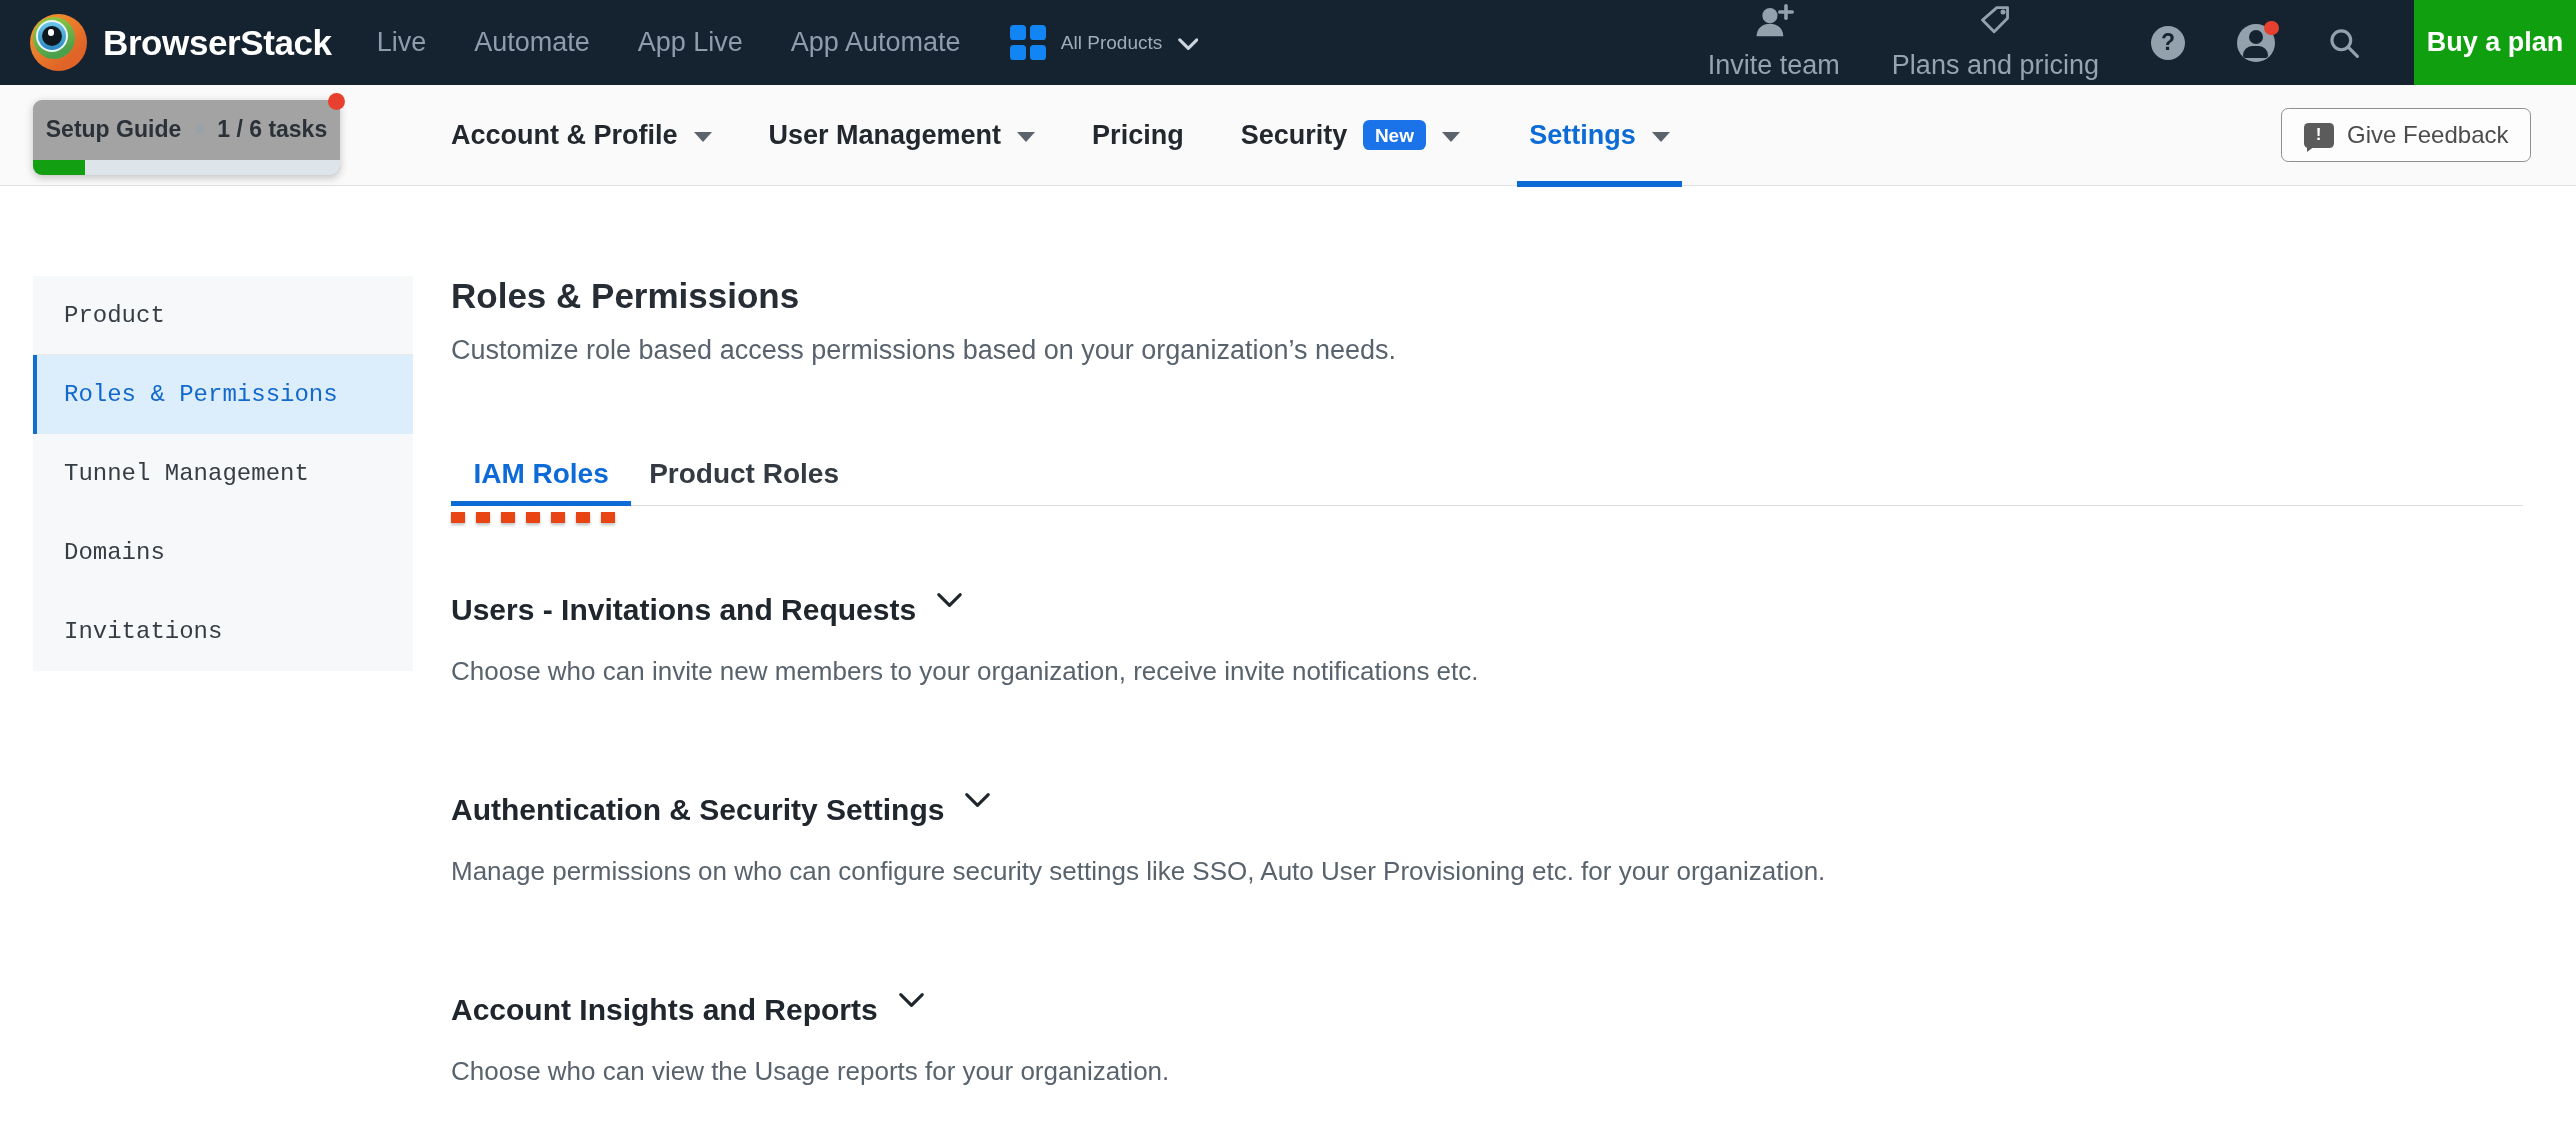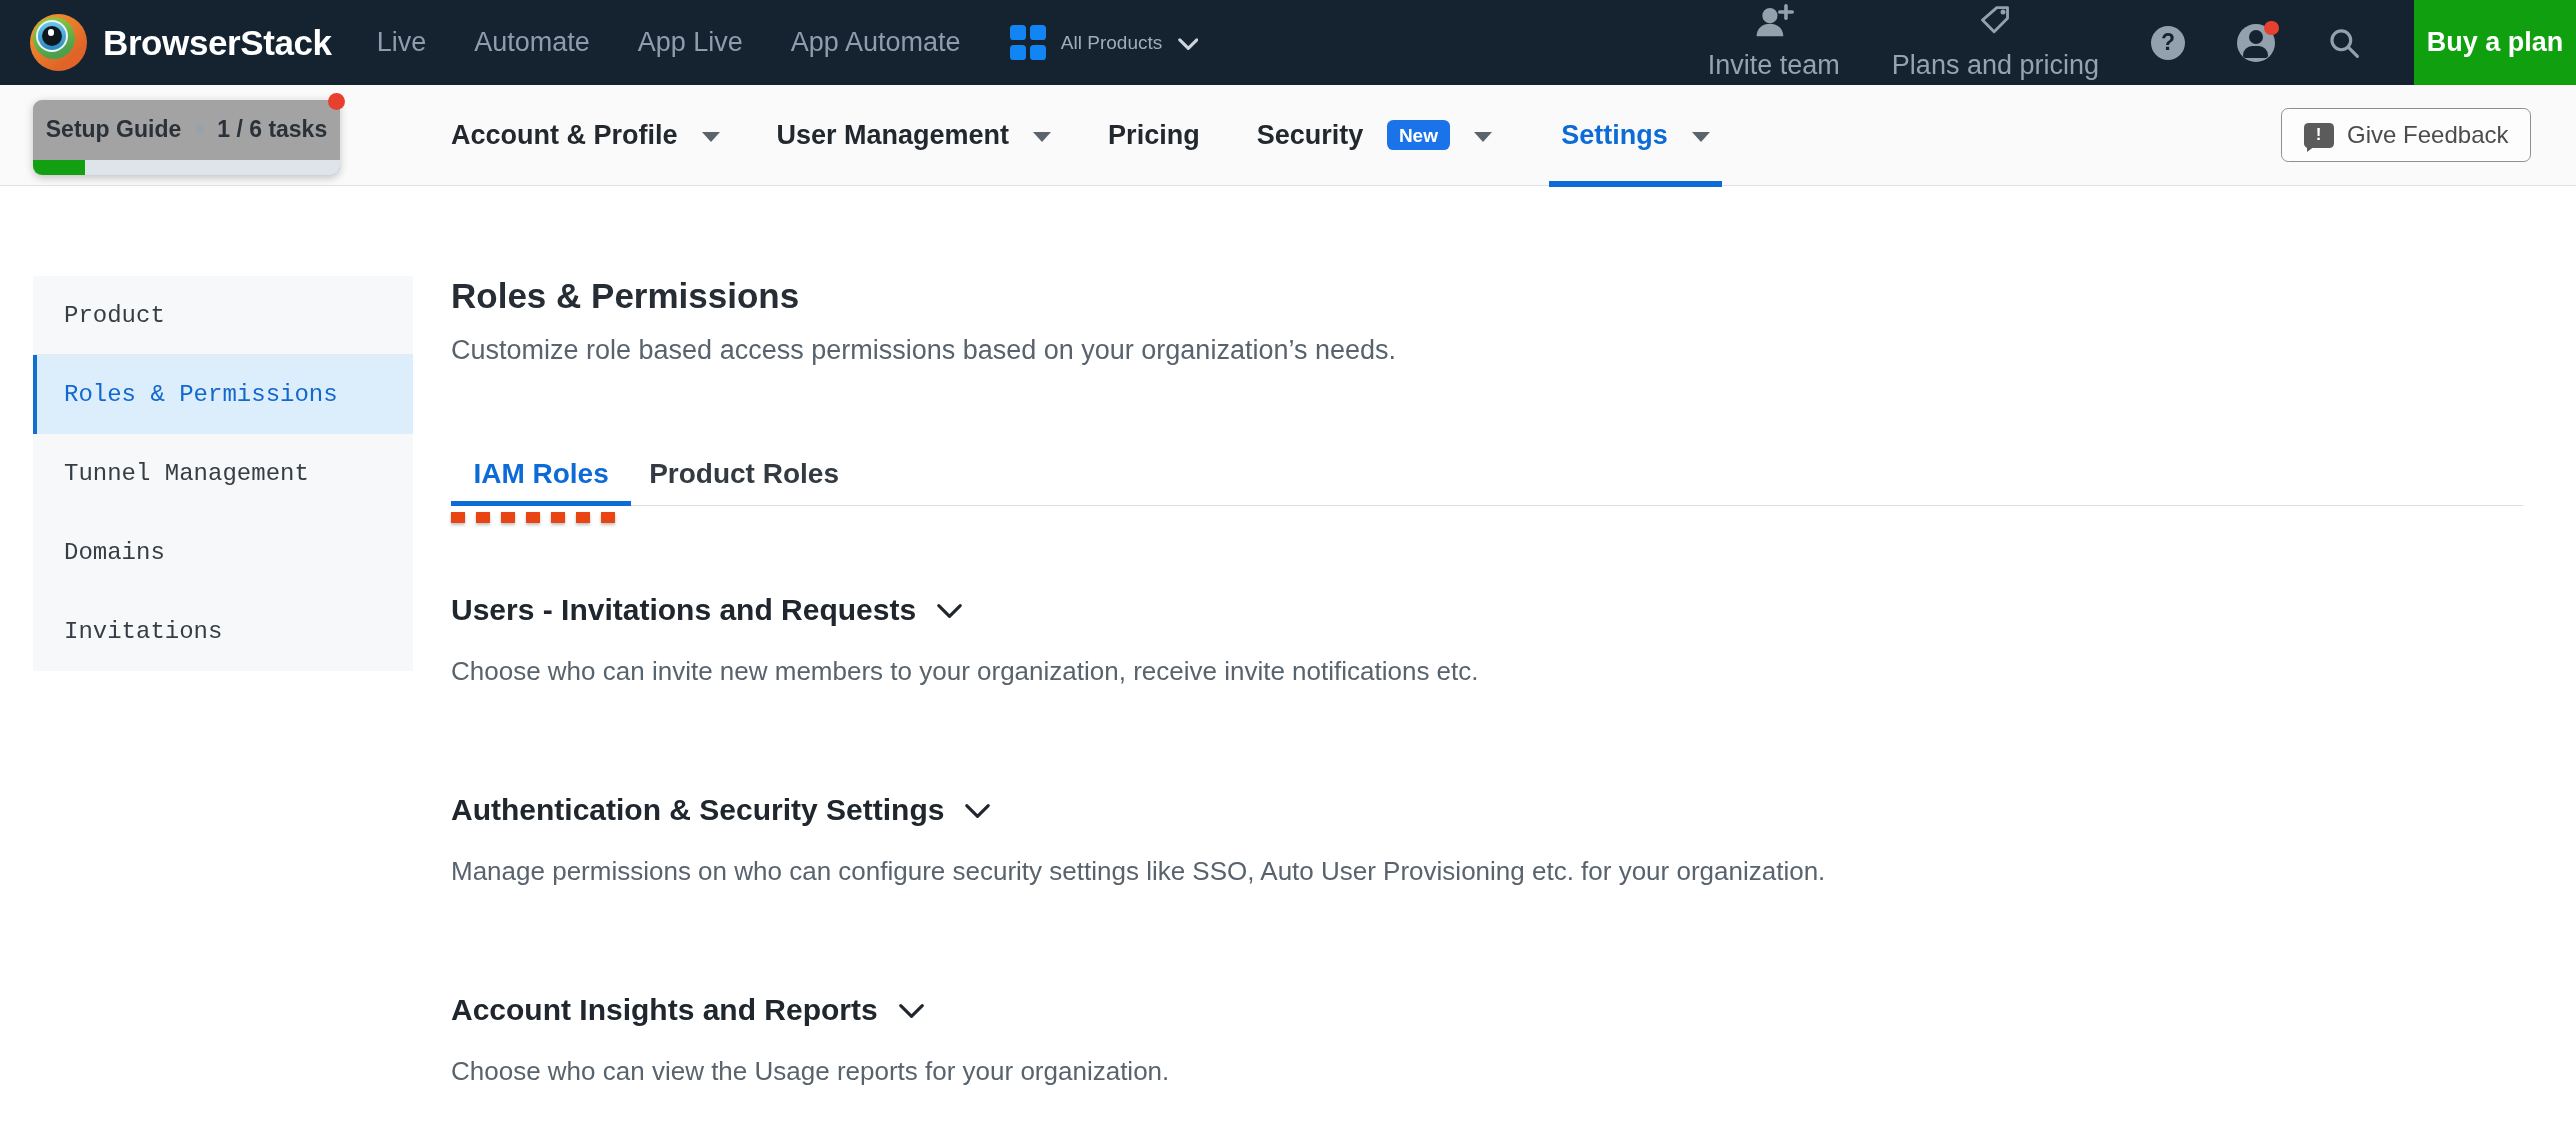--- a/index.html
+++ b/index.html
@@ -51,21 +51,21 @@
   .setup-row { height:59px; display:flex; align-items:center; justify-content:center; gap:13.5px;
                font-size:23px; font-weight:700; color:#2b3138; }
   .dot-sep { width:9px; height:9px; border-radius:50%; background:#98a2aa; }
   .progress-track { position:absolute; bottom:0; left:0; right:0; height:15.3px; background:#dde5ea;
                     border-radius:0 0 9px 9px; overflow:hidden; }
   .progress-fill { height:100%; background:#12a012; }
   .setup-card .red-dot { top:-7.2px; right:-5.4px; width:17px; height:17px; }
 
   .subnav-items { position:absolute; left:451px; top:0; height:100px; display:flex;
                   align-items:center; gap:57px; font-size:27px; font-weight:600; color:#23282f; }
-  .subnav-item { position:relative; height:100%; display:flex; align-items:center; gap:24px;
+  .subnav-item { position:relative; height:100%; display:flex; align-items:center; gap:16px;
                  cursor:pointer; white-space:nowrap;justify-content:flex-end; }
   .caret { width:0; height:0; border-left:9px solid transparent; border-right:9px solid transparent;
            border-top:10.8px solid #5b636d; margin-top:3.6px; }
   .subnav-item.active { color:#0d6bd7; padding:0 12.6px; }
   .subnav-item.active .caret { border-top-color:#5b636d; }
   .subnav-item.active:after { content:""; position:absolute; left:0; right:0; bottom:-1.8px;
                               height:6.3px; background:#0d6bd7; }
   .new-badge { background:#1a73e8; color:#ffffff; font-size:19px; font-weight:700;
                padding:5.4px 11.7px; border-radius:6.3px; line-height:1; }
   .feedback-btn { position:absolute; right:45px; top:23px; height:54px; padding:0 21.5px;
@@ -91,21 +91,21 @@
   .page-subtitle { margin-top:15.3px; font-size:27px; color:#59636d; line-height:36px; }
   .tabs { margin-top:90px; display:flex; border-bottom:1.8px solid #dcdcdc; }
   .tab { font-size:28px; font-weight:600; color:#333a42; padding:0 0 14.4px; cursor:pointer; }
   .tab + .tab { margin-left:18px; }
   .tab.active { color:#0d6bd7; padding:0 22.4px 10.8px; border-bottom:5.4px solid #0d6bd7; margin-bottom:-1.8px; }
   .annotation-dashes { margin-top:6.3px; width:172px; height:10.8px;
         background:repeating-linear-gradient(90deg,#e84414 0 13.5px, transparent 13.5px 25px);
         filter:drop-shadow(0 2.7px 1.8px rgba(0,0,0,0.25)); }
   .perm-section { margin-top:100px; }
   .perm-section.first { margin-top:66px; }
-  .sec-title { display:flex; align-items:center; gap:20px; font-size:30px; font-weight:700;
+  .sec-title { display:flex; gap:20px; font-size:30px; font-weight:700;
                color:#20262d; line-height:41px; cursor:pointer; }
   .sec-desc { margin-top:23px; font-size:26px; color:#59636d; line-height:36px; }
   .chev { margin-top:3.6px; flex:none; }
 </style>
 </head>
 <body>
 
 <div class="page">
 
   <header class="topnav">

